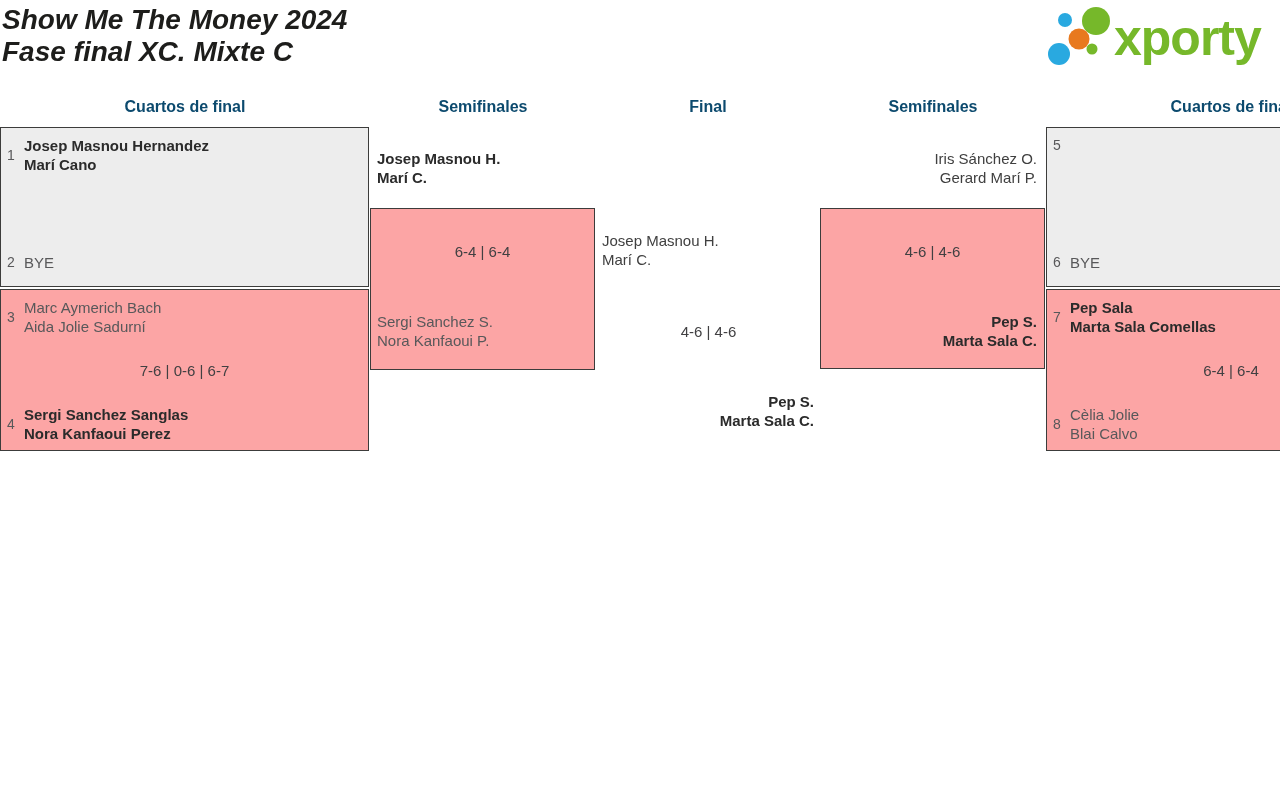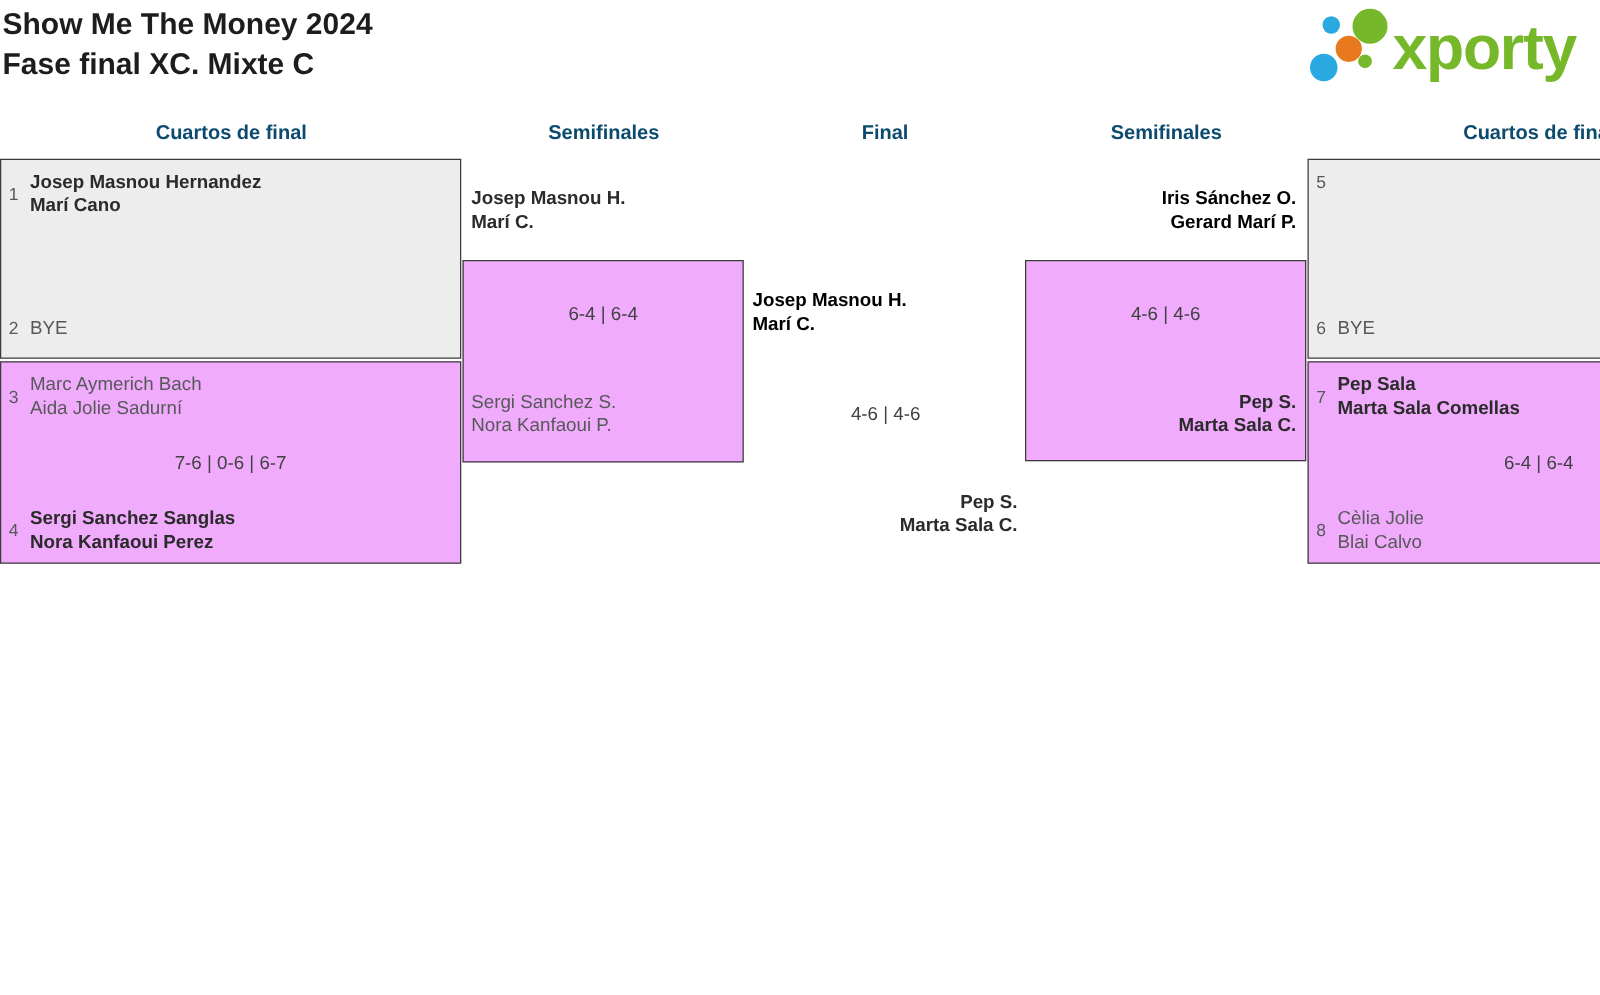--- a/index.html
+++ b/index.html
@@ -1,35 +1,35 @@
 <!DOCTYPE html>
 <html><head>
 <meta charset="utf-8">
 <style>
   html,body{margin:0;padding:0;}
   body{
     width:1280px;height:796px;overflow:hidden;background:#ffffff;
     font-family:"Liberation Sans",sans-serif;color:#2d2d2d;position:relative;
   }
   .abs{position:absolute;}
-  .title-line{font-size:24px;font-weight:700;color:#1d1d1b;line-height:32px;white-space:nowrap;}
+  .title-line{font-size:28px;font-weight:700;color:#1d1d1b;line-height:32px;white-space:nowrap;font-style:italic;}
   .round-header{font-size:16px;font-weight:700;color:#0c4a6e;text-align:center;line-height:20px;white-space:nowrap;}
-  .box{position:absolute;border:1px solid #3c3c3b;background:#f0abfc;box-sizing:border-box;}
+  .box{position:absolute;border:1px solid #3c3c3b;background:#fca5a5;box-sizing:border-box;}
   .box.bye-box{background:#ededed;}
   .team{position:absolute;left:6px;right:6px;display:flex;align-items:center;}
   .seed{flex:0 0 17px;width:17px;font-size:14px;color:#58585a;line-height:19px;}
   .names{font-size:15px;line-height:19px;min-width:0;}
   .names span{display:block;white-space:nowrap;}
   .winner .names{font-weight:700;color:#2b2b2b;}
   .loser .names{font-weight:400;color:#58585a;}
   .score{position:absolute;left:0;right:0;text-align:center;font-size:15px;line-height:19px;color:#414042;}
   .float-label{position:absolute;font-size:15px;line-height:19px;white-space:nowrap;}
   .float-label span{display:block;}
   .float-label.winner{font-weight:700;color:#2b2b2b;}
-  .float-label.loser{font-weight:700;color:#000000;}
+  .float-label.loser{font-weight:400;color:#404040;}
   .ta-right{text-align:right;}
   
   .qf .team-top{top:8px;}
   .qf .score{top:71px;}
   .qf .team-bottom{top:115px;}
   .qf .team-bottom.single{top:125px;}
   
   .sf .score{top:33px;}
   .sf .team-bottom{top:103px;}
   .sf .team-bottom.alignr{justify-content:flex-end;right:7px;}

